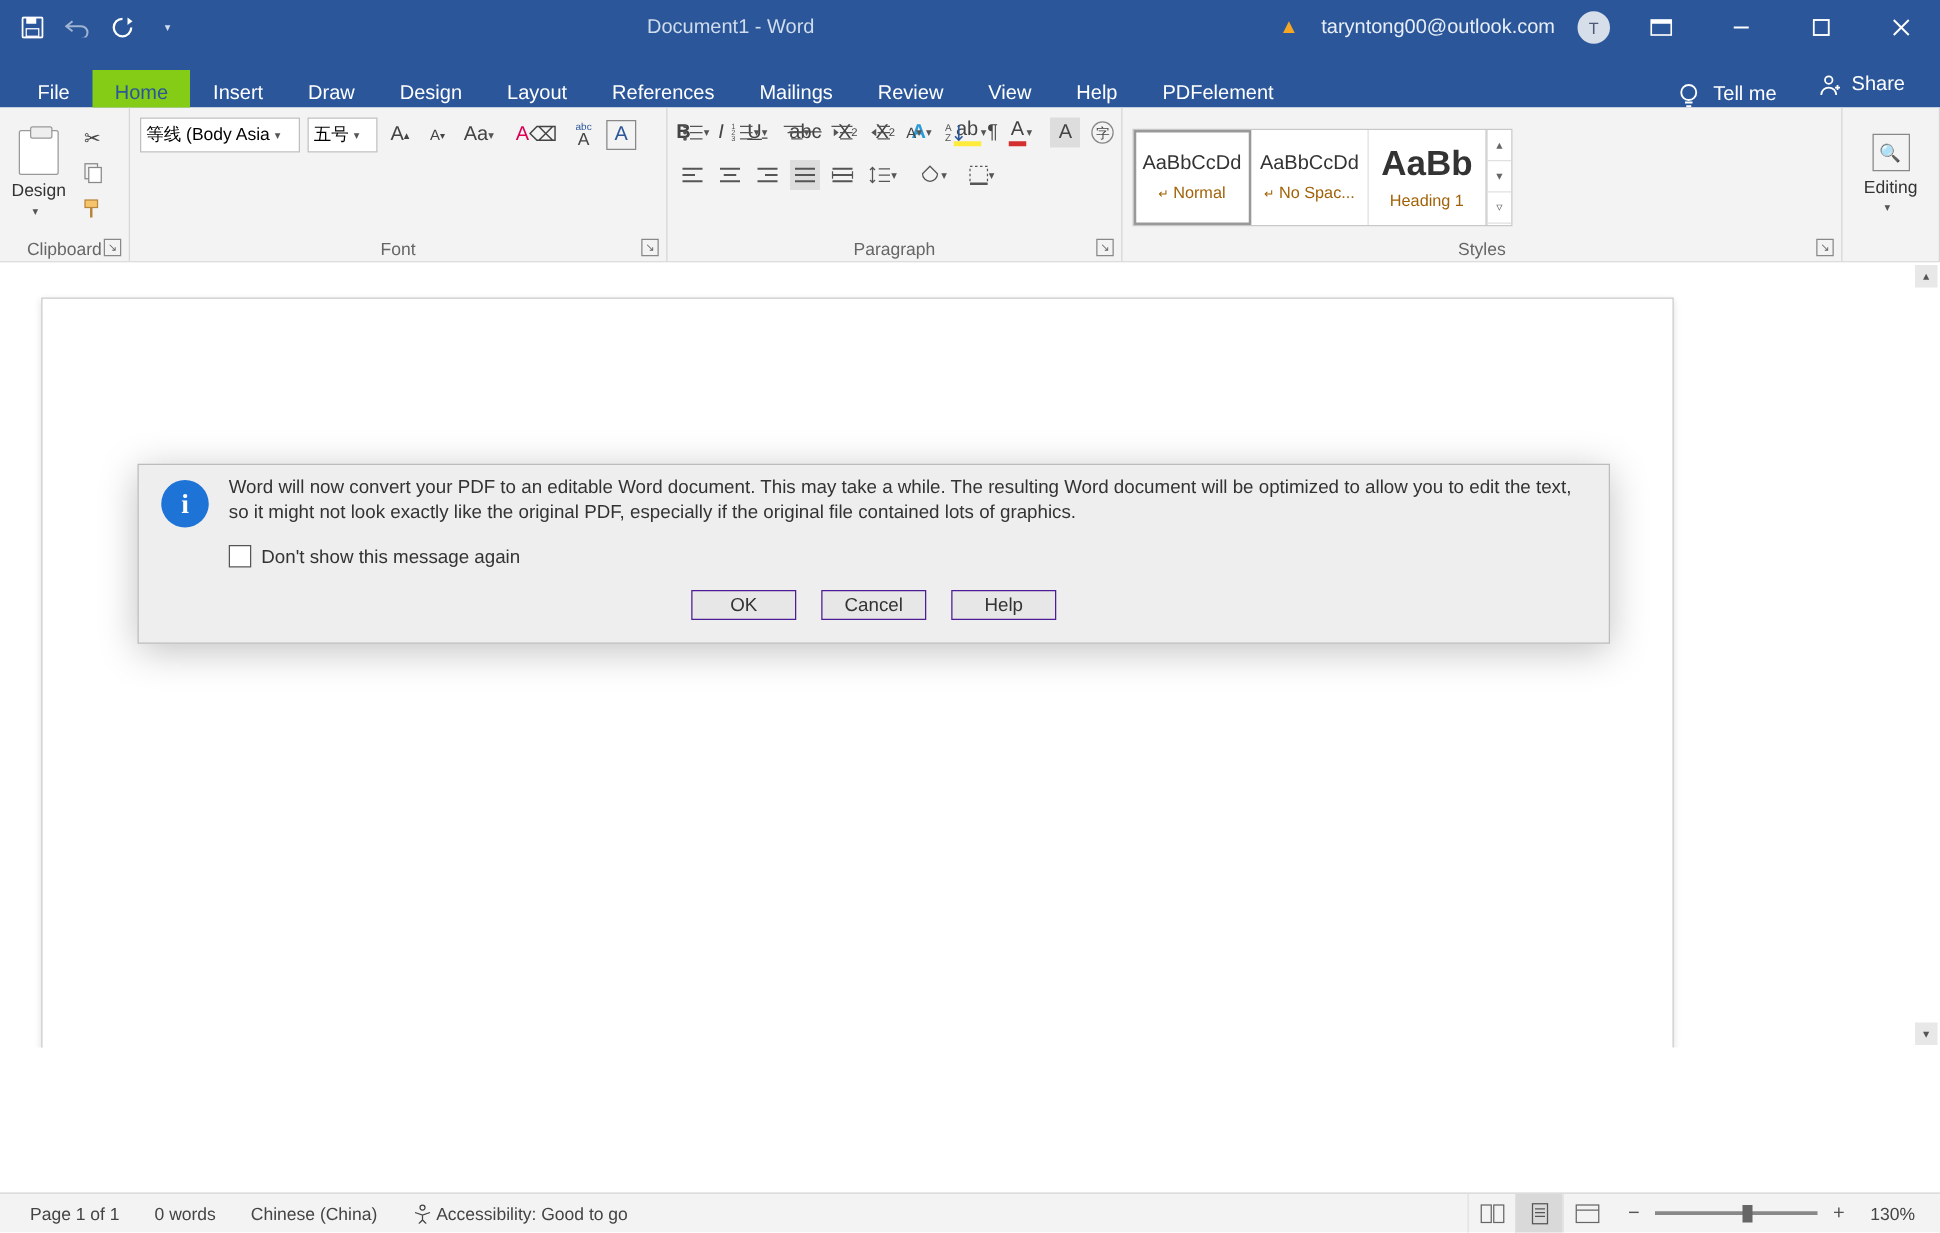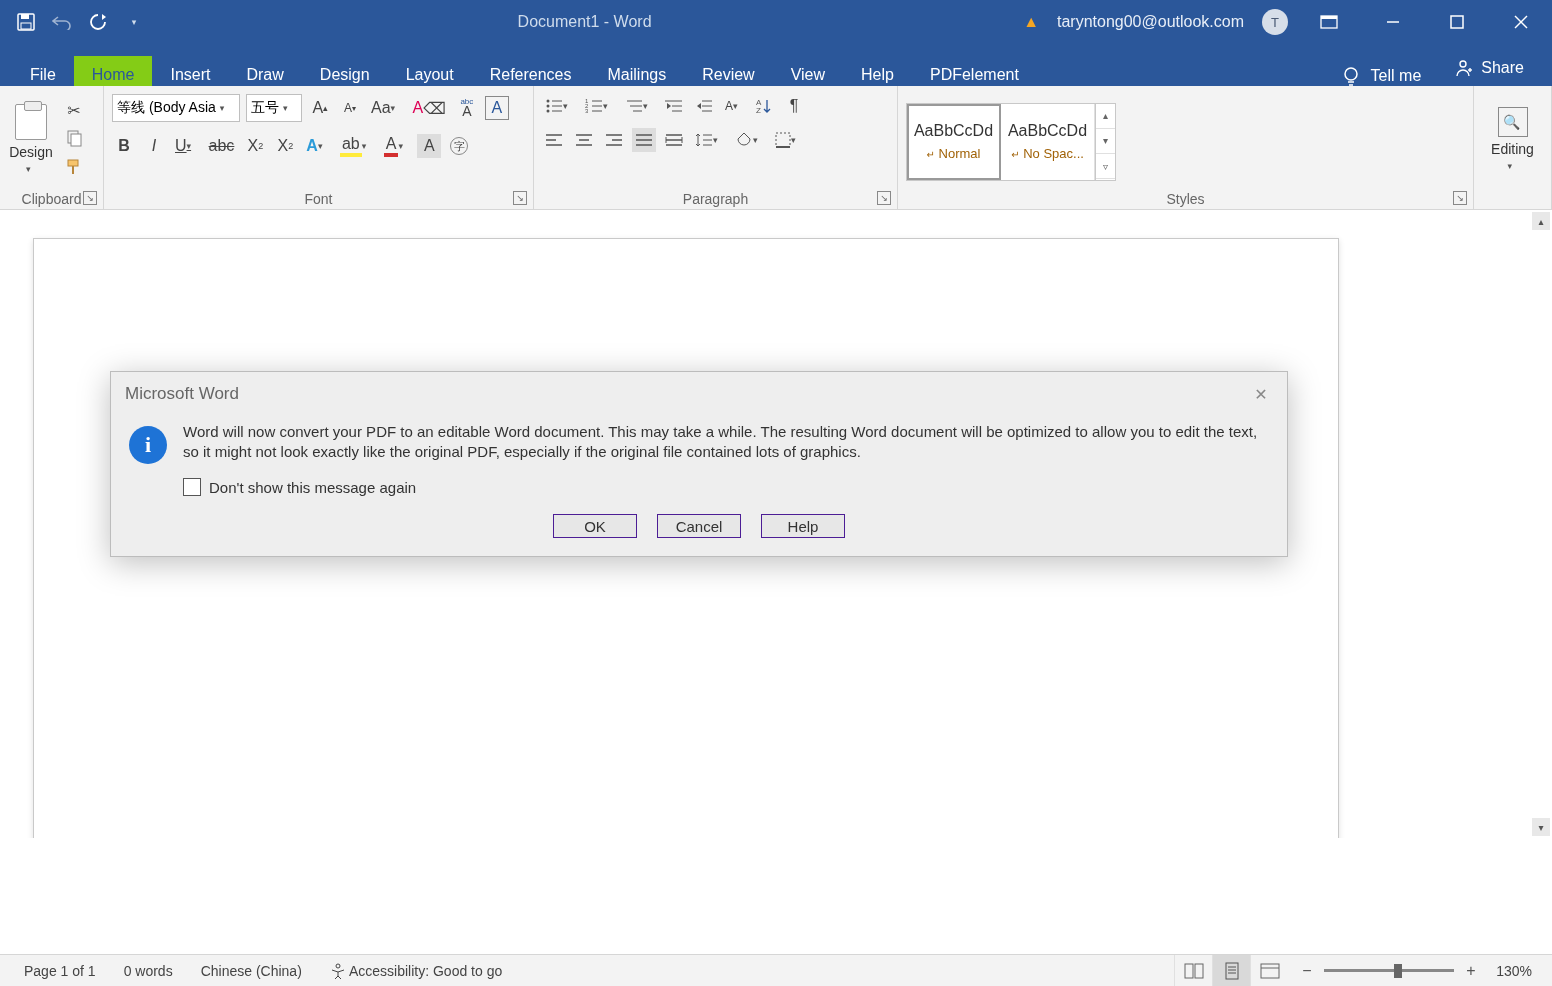--- a/index.html
+++ b/index.html
@@ -193,21 +193,21 @@
               <line x1="8" y1="8" x2="8" y2="16" stroke="#b8863b" stroke-width="2"></line>
             </svg>
           </span>
       </div>
     </div>
     <div class="label">Clipboard</div>
     <div class="launcher">↘</div>
   </div>
 
   <div class="group" style="width:430px">
-    <div class="controls" style="flex-direction:column; align-items:flex-start; gap:12px; padding-top:4px">
+    <div class="controls" style="flex-direction:row; align-items:flex-start; gap:26px; padding-top:4px">
       <div class="rowbtns">
         <div class="combo" style="width:128px">
             <span>等线 (Body Asia</span>
             <span class="dd">▾</span>
           </div>
         <div class="combo" style="width:56px">
             <span>五号</span>
             <span class="dd">▾</span>
           </div>
         <span class="ibtn" style="font-size:16px">A<sup style="font-size:9px">▴</sup></span>
@@ -380,20 +380,24 @@
     <div class="controls" style="padding-top:6px">
       <div class="style-gal">
         <div class="style-item sel">
           <div class="prev">AaBbCcDd</div>
           <div class="nm"><span style="font-size:10px">↵</span> <span>Normal</span></div>
         </div>
         <div class="style-item">
           <div class="prev">AaBbCcDd</div>
           <div class="nm"><span style="font-size:10px">↵</span> <span>No Spac...</span></div>
         </div>
+        <div class="style-item">
+          <div class="prev" style="font-size:28px;font-weight:bold">AaBb</div>
+          <div class="nm">Heading 1</div>
+        </div>
         <div class="gal-scroll">
           <div>▴</div>
           <div>▾</div>
           <div>▿</div>
         </div>
       </div>
     </div>
     <div class="label">Styles</div>
     <div class="launcher">↘</div>
   </div>
@@ -410,24 +414,20 @@
   </div>
 </div>
 
 <div class="docarea">
   <div class="page"></div>
   <div class="scroll-up">▴</div>
   <div class="scroll-dn">▾</div>
 </div>
 
 <div class="dialog">
-  <div class="dtitle">
-    <span>Microsoft Word</span>
-    <span class="dclose">✕</span>
-  </div>
   <div class="dbody">
     <div class="iicon">i</div>
     <div class="msg">Word will now convert your PDF to an editable Word document. This may take a while. The resulting Word document will be optimized to allow you to edit the text, so it might not look exactly like the original PDF, especially if the original file contained lots of graphics.</div>
   </div>
   <div class="chkrow">
     <div class="chk"></div>
     <span>Don't show this message again</span>
   </div>
   <div class="dbtns">
     <div class="dbtn">OK</div>

